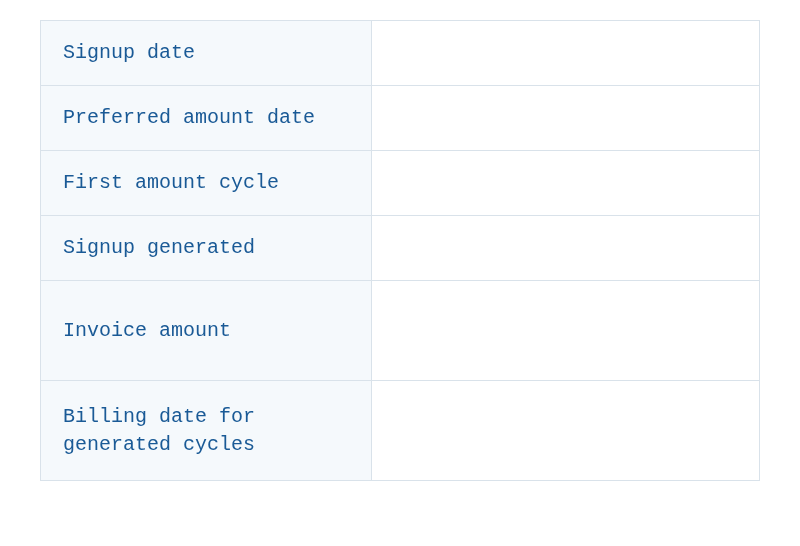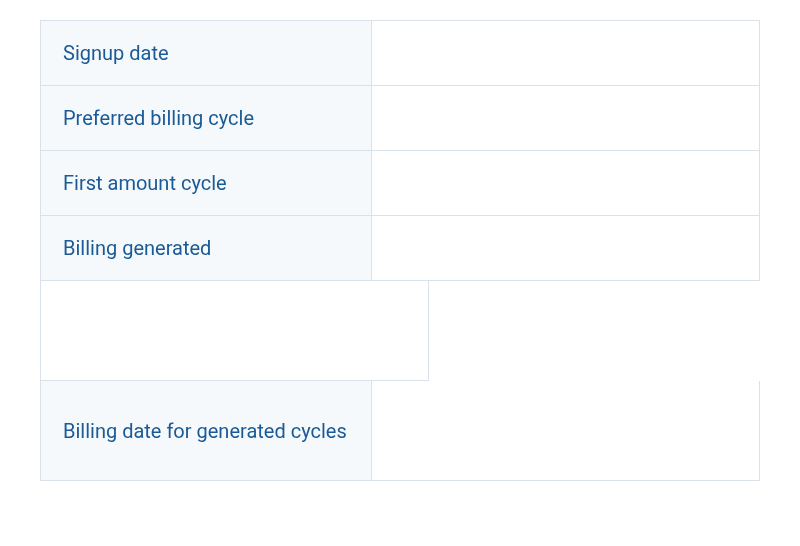--- a/index.html
+++ b/index.html
@@ -6,20 +6,21 @@
     body {
       font-family: -apple-system, BlinkMacSystemFont, "Segoe UI", Roboto, "Helvetica Neue", Arial, sans-serif;
       background: #ffffff;
       width: 800px;
       height: 546px;
       padding: 20px 40px;
     }
     .table {
       width: 100%;
       border-collapse: collapse;
+      font-family: Liberation Mono, monospace;
     }
     .row {
       display: flex;
       width: 100%;
     }
     .cell-label {
       width: 46%;
       background: #f5f9fc;
       border: 1px solid #d9e2ea;
       padding: 18px 22px;
@@ -51,31 +52,32 @@
   </style>
 </head>
 <body>
 
 <div class="table">
   <div class="row">
     <div class="cell-label">Signup date</div>
     <div class="cell-value"></div>
   </div>
   <div class="row">
-    <div class="cell-label">Preferred billing cycle</div>
+    <div class="cell-label">Preferred amount date</div>
     <div class="cell-value"></div>
   </div>
   <div class="row">
     <div class="cell-label">First amount cycle</div>
     <div class="cell-value"></div>
   </div>
   <div class="row">
-    <div class="cell-label">Billing generated</div>
+    <div class="cell-label">Signup generated</div>
     <div class="cell-value"></div>
   </div>
   <div class="row row-tall">
+    <div class="cell-label">Invoice amount</div>
     <div class="cell-value"></div>
   </div>
   <div class="row row-tall">
     <div class="cell-label">Billing date for generated cycles</div>
     <div class="cell-value"></div>
   </div>
 </div>
 
 </body></html>

